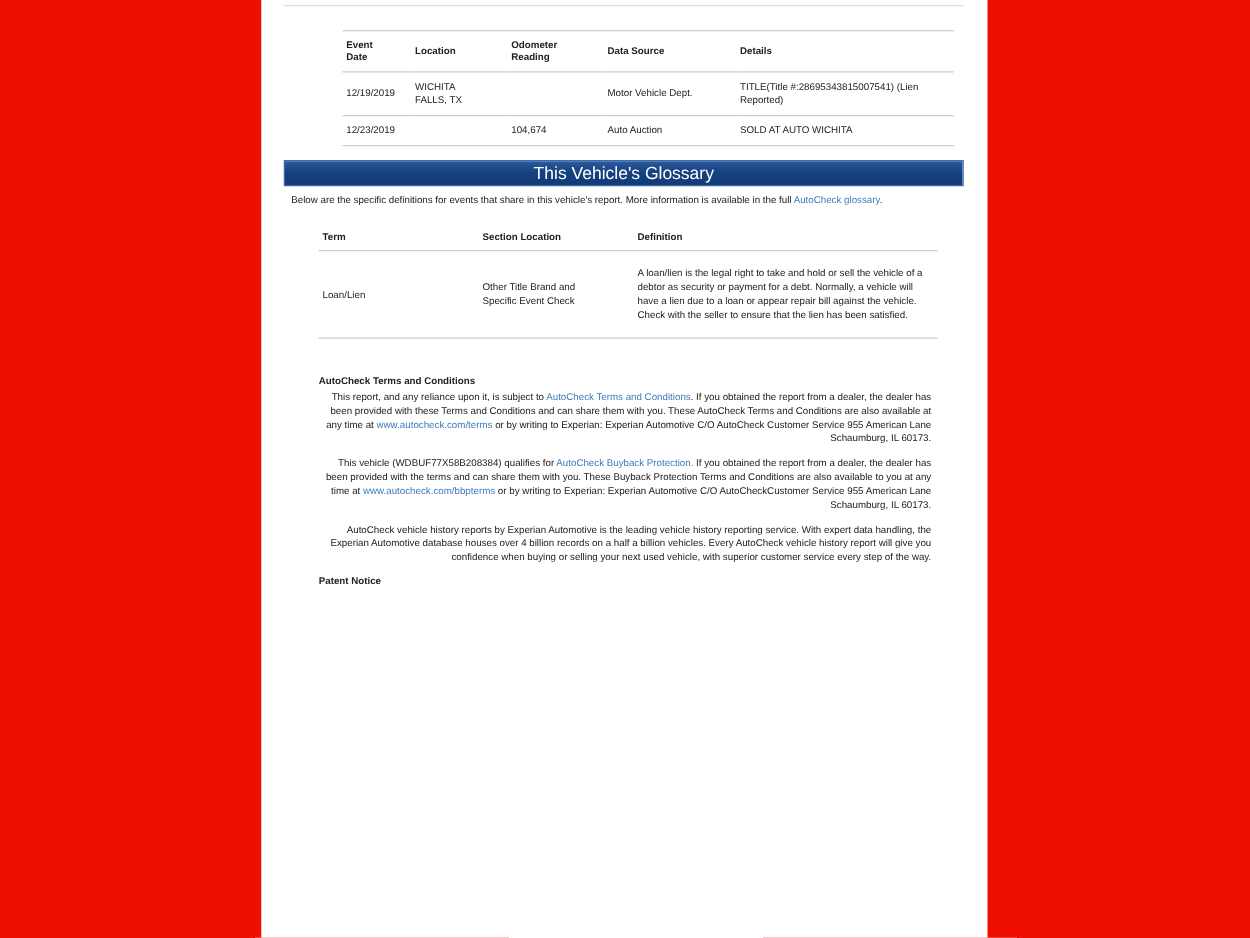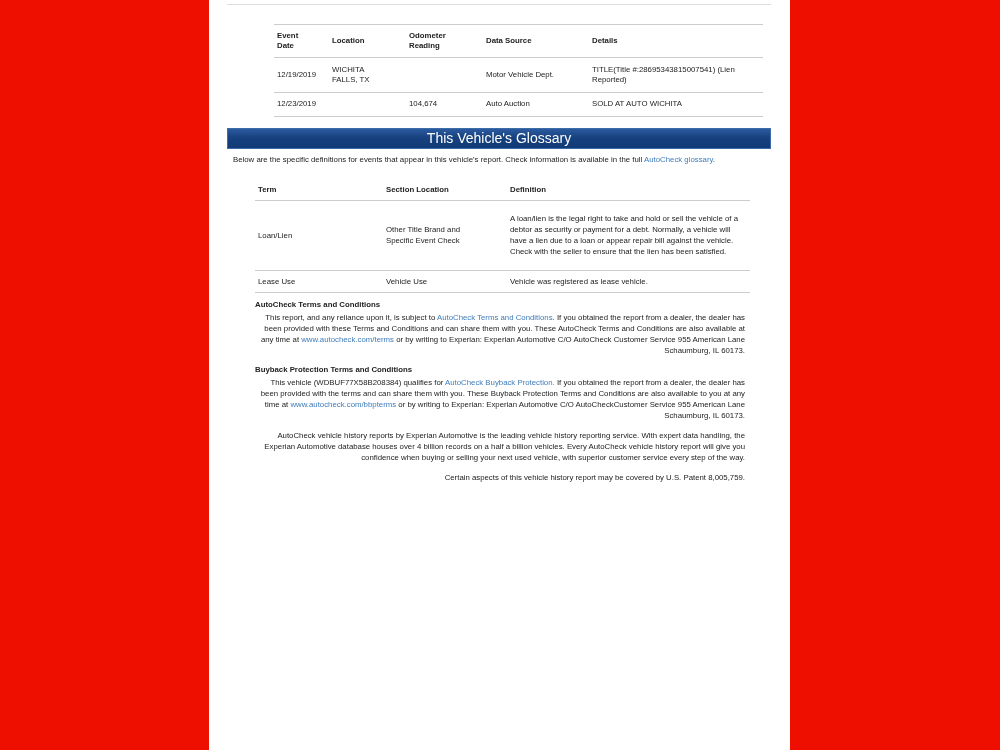--- a/index.html
+++ b/index.html
@@ -95,21 +95,21 @@
         <td>Auto Auction</td>
         <td>SOLD AT AUTO WICHITA</td>
       </tr>
     </tbody>
   </table>
 
   <div class="banner">
     <span>This Vehicle's Glossary</span>
   </div>
 
-  <p class="intro"><span>Below are the specific definitions for events that appear in this vehicle's report. Check information is available in the full </span><a class="link">AutoCheck glossary</a><span>.</span></p>
+  <p class="intro"><span>Below are the specific definitions for events that share in this vehicle's report. More information is available in the full </span><a class="link">AutoCheck glossary</a><span>.</span></p>
 
   <table class="glossary-table">
     <colgroup>
       <col style="width:128px">
         <col style="width:124px">
         <col style="width:243px">
     </colgroup>
     <thead>
       <tr class="g-head">
         <th>Term</th>
@@ -117,35 +117,29 @@
         <th>Definition</th>
       </tr>
     </thead>
     <tbody>
       <tr class="g1">
         <td>Loan/Lien</td>
         <td class="pre">Other Title Brand and
 Specific Event Check</td>
         <td>A loan/lien is the legal right to take and hold or sell the vehicle of a debtor as security or payment for a debt. Normally, a vehicle will have a lien due to a loan or appear repair bill against the vehicle. Check with the seller to ensure that the lien has been satisfied.</td>
       </tr>
-      <tr class="g2">
-        <td>Lease Use</td>
-        <td>Vehicle Use</td>
-        <td>Vehicle was registered as lease vehicle.</td>
-      </tr>
     </tbody>
   </table>
 
   <div class="sections">
 
     <h3>AutoCheck Terms and Conditions</h3>
     <p><span>This report, and any reliance upon it, is subject to </span><a class="link">AutoCheck Terms and Conditions</a><span>. If you obtained the report from a dealer, the dealer has been provided with these Terms and Conditions and can share them with you. These AutoCheck Terms and Conditions are also available at any time at </span><a class="link">www.autocheck.com/terms</a><span> or by writing to Experian: Experian Automotive C/O AutoCheck Customer Service 955 American Lane Schaumburg, IL 60173.</span></p>
 
-    <h3>Buyback Protection Terms and Conditions</h3>
     <p><span>This vehicle (WDBUF77X58B208384) qualifies for </span><a class="link">AutoCheck Buyback Protection.</a><span> If you obtained the report from a dealer, the dealer has been provided with the terms and can share them with you. These Buyback Protection Terms and Conditions are also available to you at any time at </span><a class="link">www.autocheck.com/bbpterms</a><span> or by writing to Experian: Experian Automotive C/O AutoCheckCustomer Service 955 American Lane Schaumburg, IL 60173.</span></p>
 
     <p>AutoCheck vehicle history reports by Experian Automotive is the leading vehicle history reporting service. With expert data handling, the Experian Automotive database houses over 4 billion records on a half a billion vehicles. Every AutoCheck vehicle history report will give you confidence when buying or selling your next used vehicle, with superior customer service every step of the way.</p>
 
-    <p>Certain aspects of this vehicle history report may be covered by U.S. Patent 8,005,759.</p>
+    <h3>Patent Notice</h3>
 
   </div>
 
 </div>
 
 </body></html>

